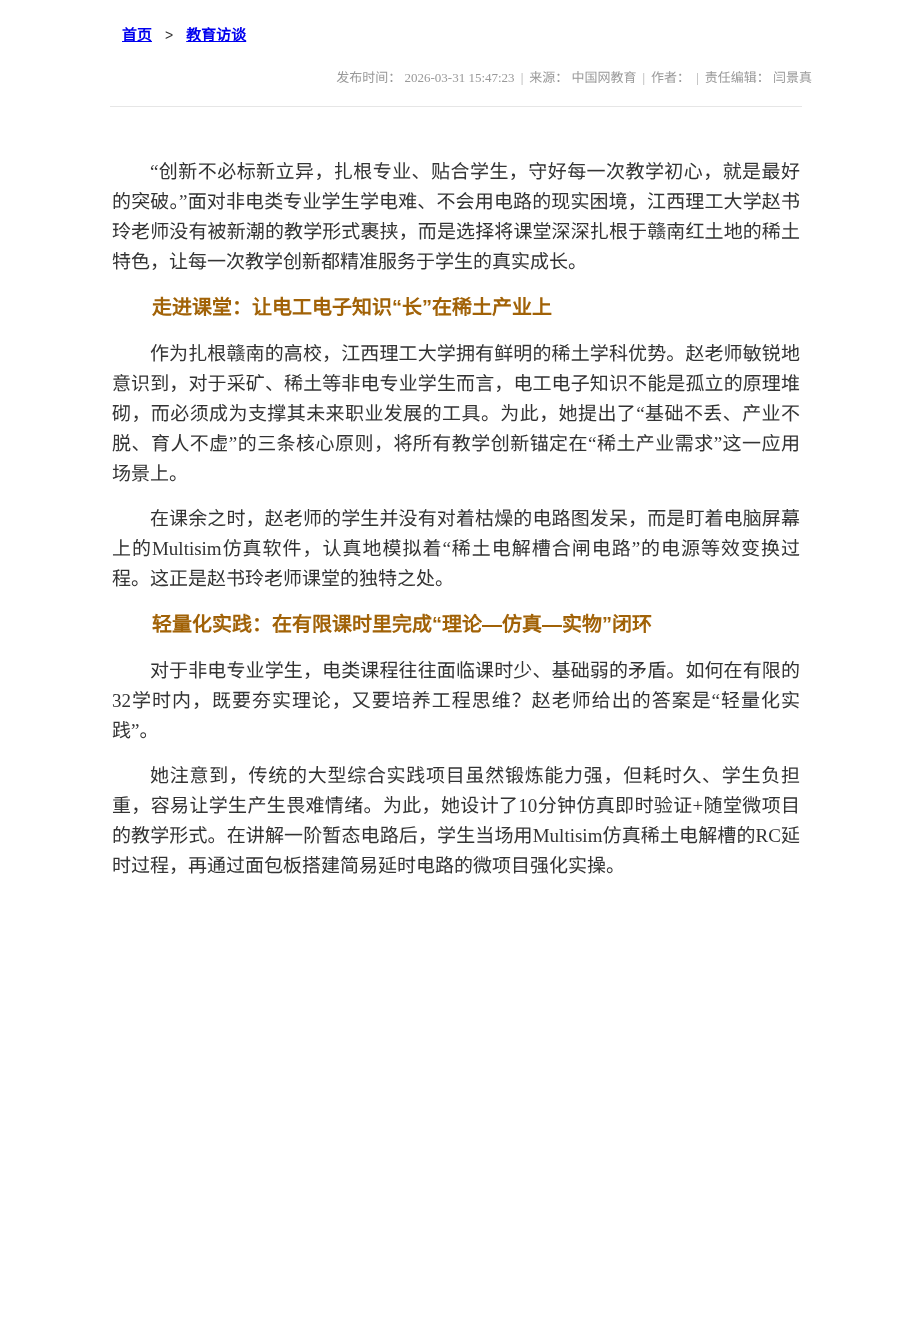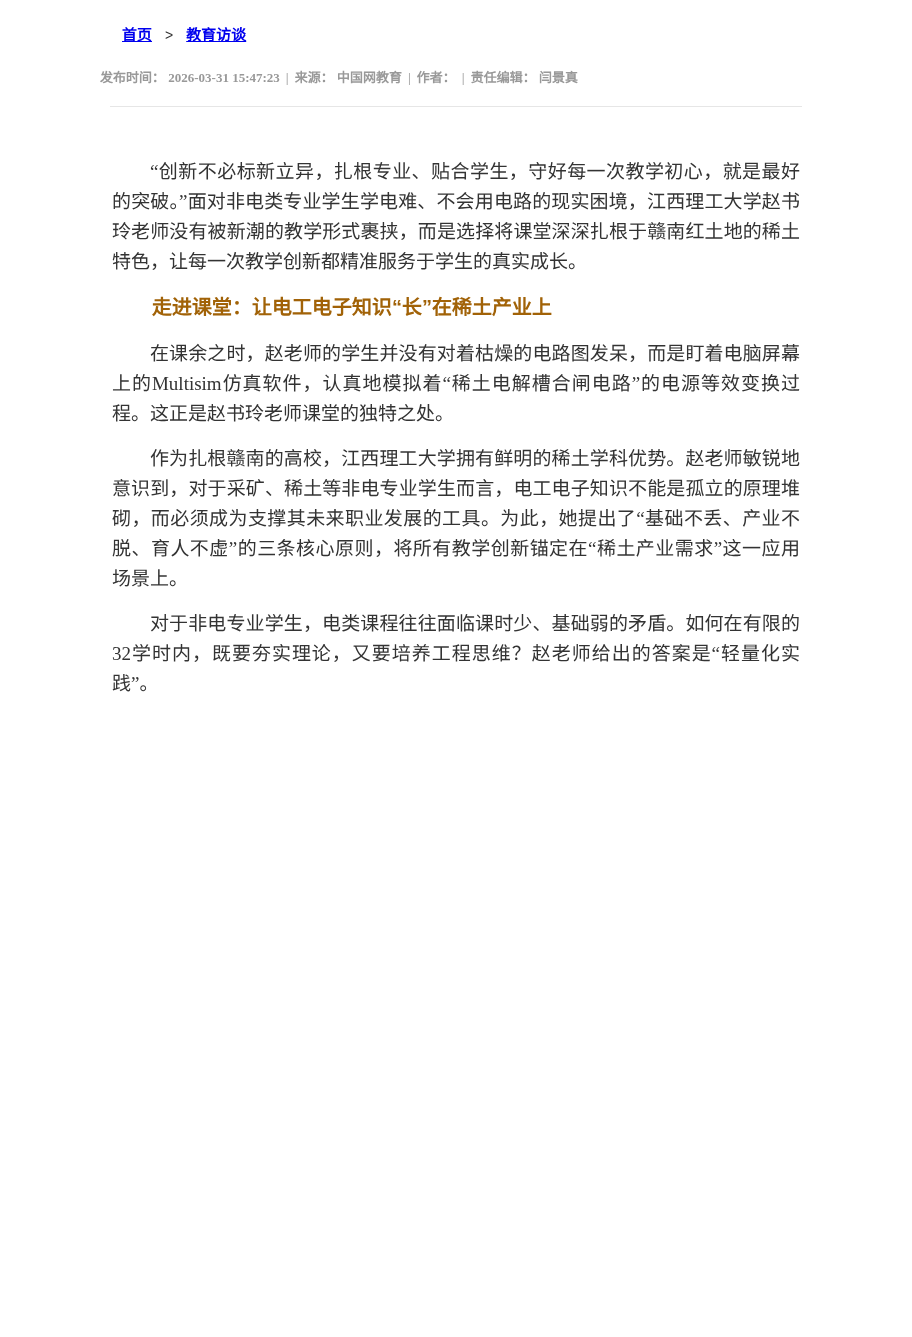--- a/index.html
+++ b/index.html
@@ -45,26 +45,25 @@
     font-family: "Liberation Sans", "DejaVu Sans", sans-serif;
     font-size: 25px;
     line-height: 32px;
     font-weight: bold;
     color: #333333;
     letter-spacing: 0.5px;
   }
   
   .article-meta {
     margin-top: 25px;
-    text-align: left;
+    text-align: right;
     font-family: "Liberation Serif", "DejaVu Serif", serif;
     font-size: 13px;
     line-height: 17px;
     color: #999999;
-    font-weight: bold;
   }
   .article-meta .pipe {
     color: #aaaaaa;
     margin: 0 6px;
   }
   
   .header-divider {
     border: none;
     border-top: 1px solid #e6e6e6;
     margin: 20px 10px 0 10px;
@@ -104,19 +103,21 @@
     </nav>
 
 
     <div class="article-meta"><span>发布时间： 2026-03-31 15:47:23</span><span class="pipe">|</span><span>来源： 中国网教育</span><span class="pipe">|</span><span>作者：</span><span class="pipe">|</span><span>责任编辑： 闫景真</span></div>
 
     <hr class="header-divider">
 
     <div class="article-body">
         <p>“创新不必标新立异，扎根专业、贴合学生，守好每一次教学初心，就是最好的突破。”面对非电类专业学生学电难、不会用电路的现实困境，江西理工大学赵书玲老师没有被新潮的教学形式裹挟，而是选择将课堂深深扎根于赣南红土地的稀土特色，让每一次教学创新都精准服务于学生的真实成长。</p>
         <h2>走进课堂：让电工电子知识“长”在稀土产业上</h2>
+        <p>作为扎根赣南的高校，江西理工大学拥有鲜明的稀土学科优势。赵老师敏锐地意识到，对于采矿、稀土等非电专业学生而言，电工电子知识不能是孤立的原理堆砌，而必须成为支撑其未来职业发展的工具。为此，她提出了“基础不丢、产业不脱、育人不虚”的三条核心原则，将所有教学创新锚定在“稀土产业需求”这一应用场景上。</p>
         <p>在课余之时，赵老师的学生并没有对着枯燥的电路图发呆，而是盯着电脑屏幕上的Multisim仿真软件，认真地模拟着“稀土电解槽合闸电路”的电源等效变换过程。这正是赵书玲老师课堂的独特之处。</p>
-        <p>作为扎根赣南的高校，江西理工大学拥有鲜明的稀土学科优势。赵老师敏锐地意识到，对于采矿、稀土等非电专业学生而言，电工电子知识不能是孤立的原理堆砌，而必须成为支撑其未来职业发展的工具。为此，她提出了“基础不丢、产业不脱、育人不虚”的三条核心原则，将所有教学创新锚定在“稀土产业需求”这一应用场景上。</p>
+        <h2>轻量化实践：在有限课时里完成“理论—仿真—实物”闭环</h2>
         <p>对于非电专业学生，电类课程往往面临课时少、基础弱的矛盾。如何在有限的32学时内，既要夯实理论，又要培养工程思维？赵老师给出的答案是“轻量化实践”。</p>
+        <p>她注意到，传统的大型综合实践项目虽然锻炼能力强，但耗时久、学生负担重，容易让学生产生畏难情绪。为此，她设计了10分钟仿真即时验证+随堂微项目的教学形式。在讲解一阶暂态电路后，学生当场用Multisim仿真稀土电解槽的RC延时过程，再通过面包板搭建简易延时电路的微项目强化实操。</p>
       </div>
 
   </div>
 </div>
 
 </body></html>

